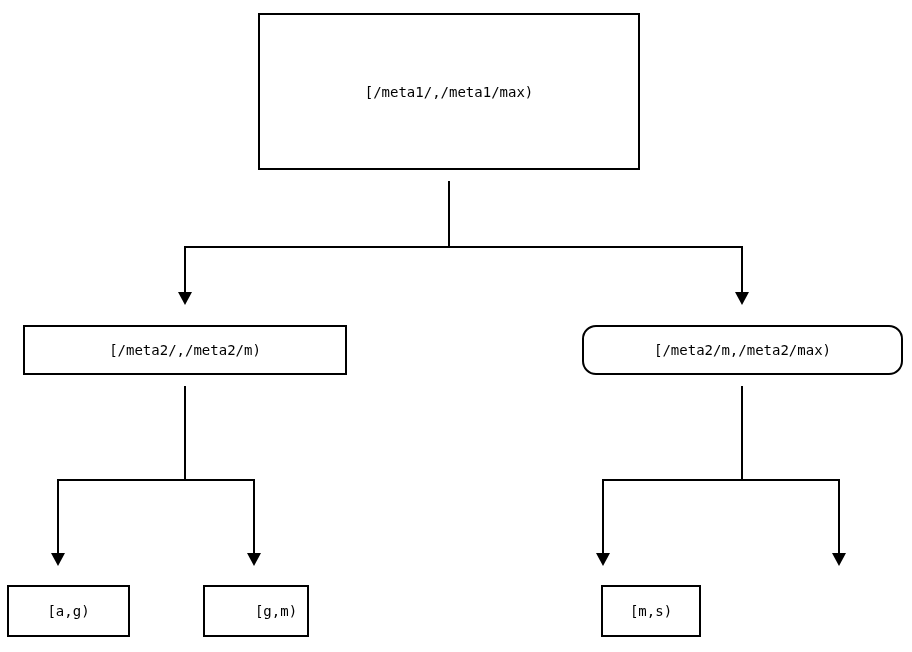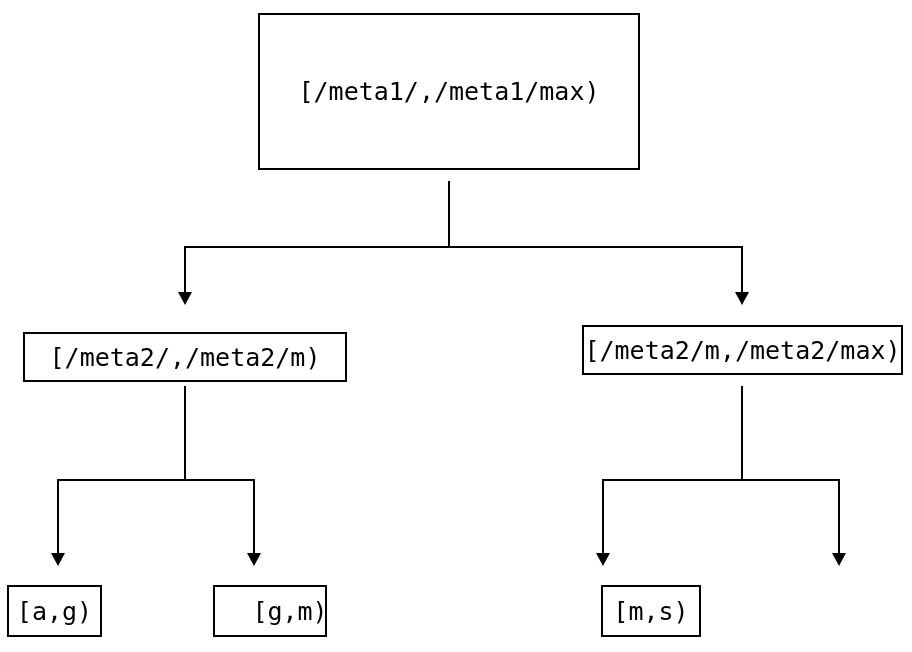--- a/index.html
+++ b/index.html
@@ -18,21 +18,21 @@
   .node {
     position: absolute;
     box-sizing: border-box;
     border: 2px solid #000000;
     background: #ffffff;
     display: flex;
     align-items: center;
     justify-content: center;
   }
   .node .label {
-    font-size: 25px;
+    font-size: 14px;
     line-height: 1;
     color: #000000;
     white-space: nowrap;
   }
   .edge-line {
     position: absolute;
     background: #000000;
   }
   .arrow-down {
     position: absolute;
@@ -45,33 +45,33 @@
 </style>
 </head>
 <body>
 
 <div id="canvas">
 
   <div class="node" style="left:258px; top:13px; width:382px; height:157px;">
     <span class="label">[/meta1/,/meta1/max)</span>
   </div>
 
-  <div class="node" style="left:23px; top:325px; width:324px; height:50px;margin-top:7px;">
+  <div class="node" style="left:23px; top:325px; width:324px; height:50px;">
     <span class="label">[/meta2/,/meta2/m)</span>
   </div>
 
-  <div class="node" style="left:582px; top:325px; width:321px; height:50px;">
+  <div class="node" style="left:582px; top:325px; width:321px; height:50px;border-radius:14px;">
     <span class="label">[/meta2/m,/meta2/max)</span>
   </div>
 
-  <div class="node" style="left:7px; top:585px; width:95px; height:52px;">
+  <div class="node" style="left:7px; top:585px; width:123px; height:52px;">
     <span class="label">[a,g)</span>
   </div>
 
-  <div class="node" style="left:213px; top:585px; width:114px; height:52px;padding-left:40px;">
+  <div class="node" style="left:203px; top:585px; width:106px; height:52px;padding-left:40px;">
     <span class="label">[g,m)</span>
   </div>
 
   <div class="node" style="left:553px; top:585px; width:100px; height:52px;margin-left:48px;">
     <span class="label">[m,s)</span>
   </div>
 
 
   <div>
     <div class="edge-line" style="left:448px; top:181px; width:2px; height:66px;"></div>

